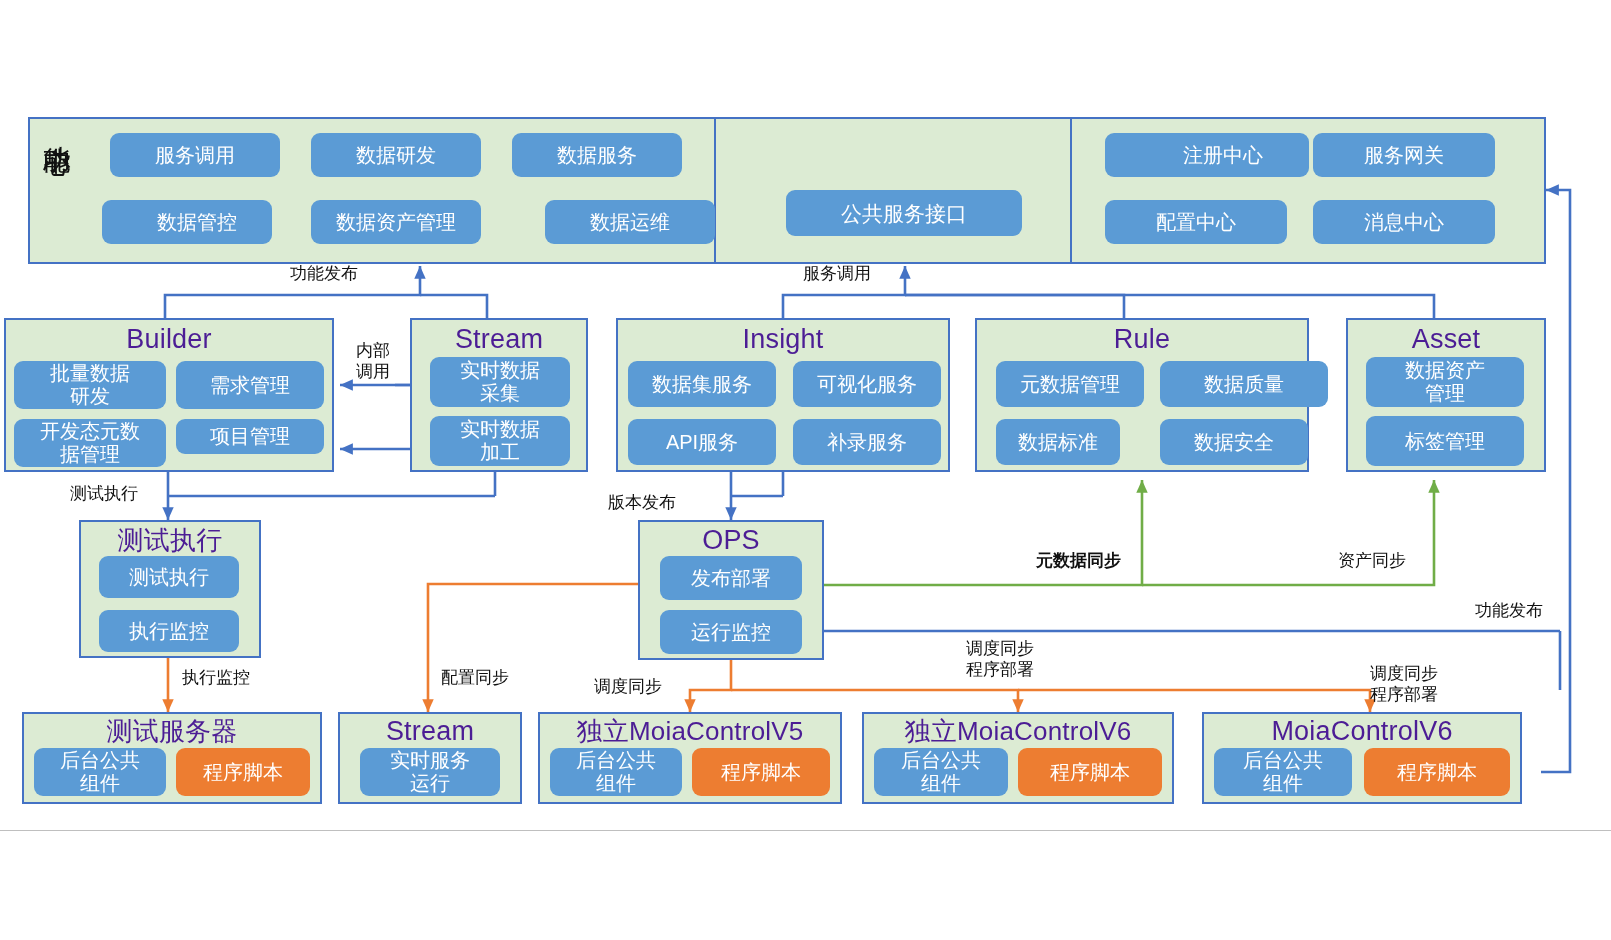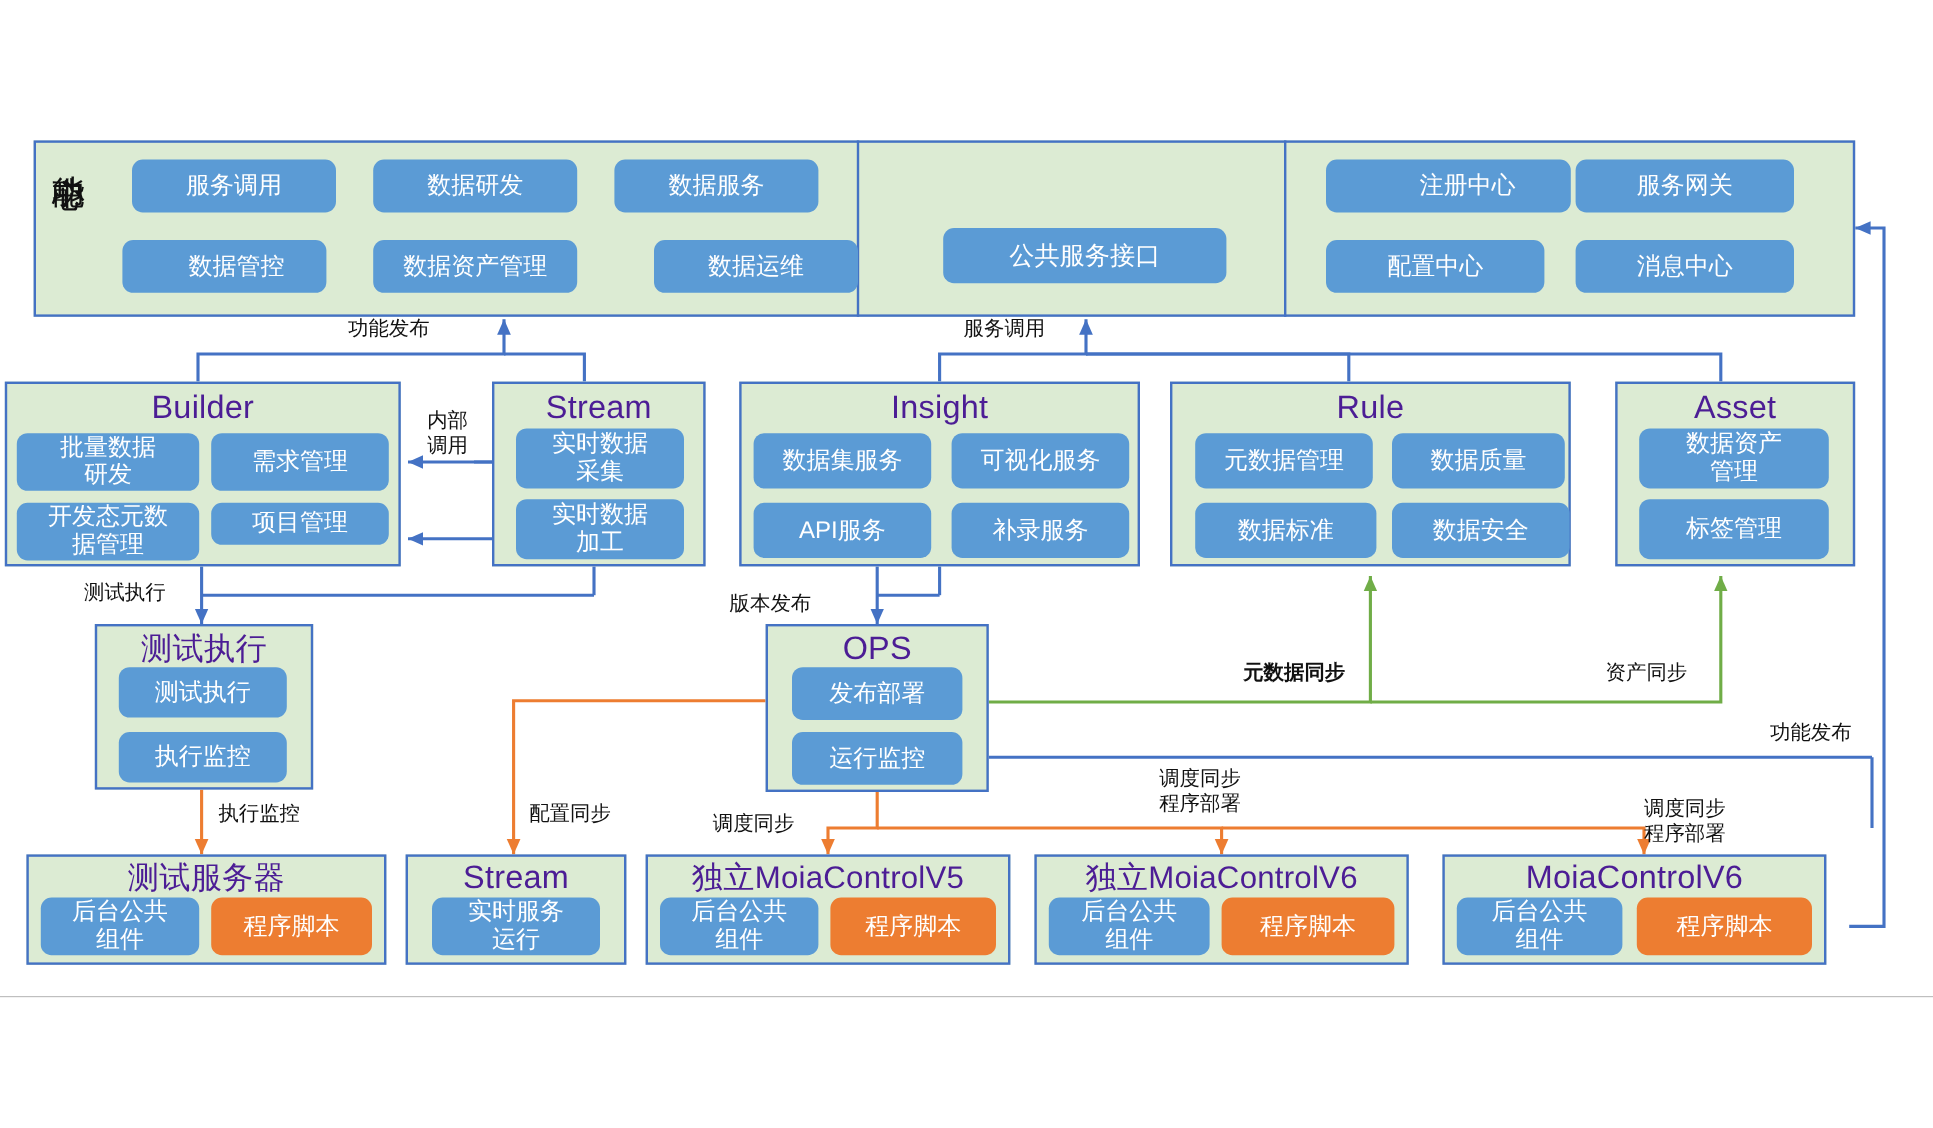--- a/index.html
+++ b/index.html
@@ -182,24 +182,24 @@
   <div class="chip" style="left:793px;top:419px;width:148px;height:46px;">
       <span>补录服务</span>
     </div>
 
   <div class="grp" style="left:975px;top:318px;width:334px;height:154px;">
     <div class="grp-title" style="top:4px;">Rule</div>
   </div>
   <div class="chip" style="left:996px;top:361px;width:148px;height:46px;">
       <span>元数据管理</span>
     </div>
-  <div class="chip" style="left:1160px;top:361px;width:144px;height:46px;">
+  <div class="chip" style="left:1160px;top:361px;width:168px;height:46px;">
       <span>数据质量</span>
     </div>
-  <div class="chip" style="left:996px;top:419px;width:151px;height:46px;">
+  <div class="chip" style="left:996px;top:419px;width:124px;height:46px;">
       <span>数据标准</span>
     </div>
   <div class="chip" style="left:1160px;top:419px;width:148px;height:46px;">
       <span>数据安全</span>
     </div>
 
   <div class="grp" style="left:1346px;top:318px;width:200px;height:154px;">
     <div class="grp-title" style="top:4px;">Asset</div>
   </div>
   <div class="chip" style="left:1366px;top:357px;width:158px;height:50px;">

